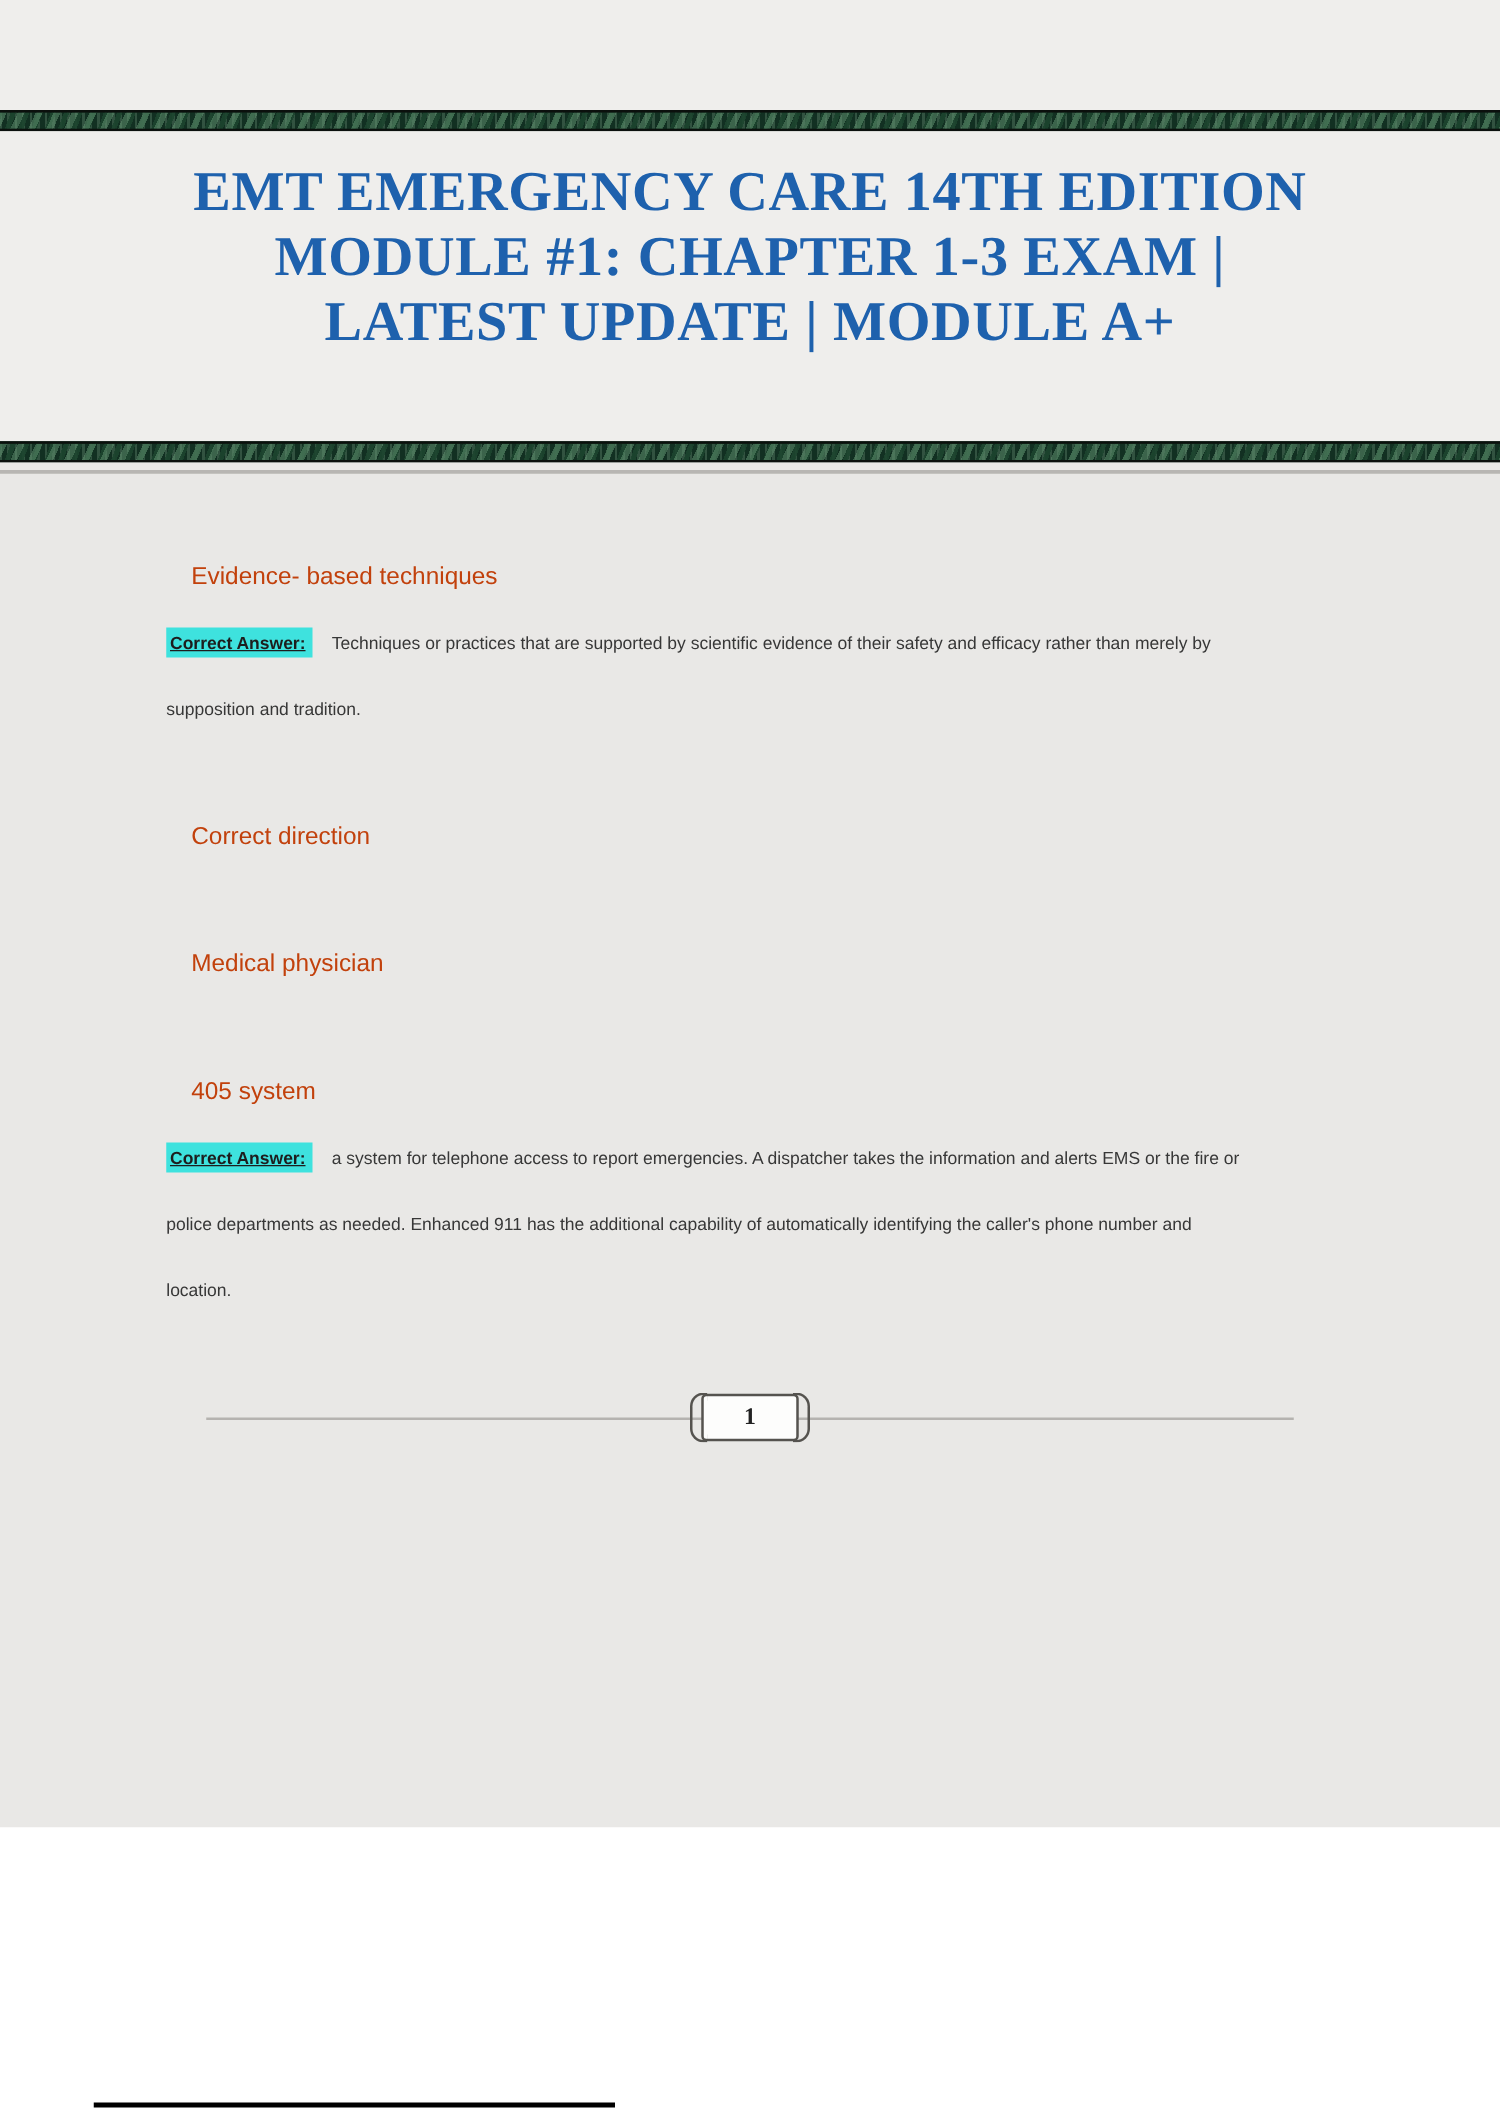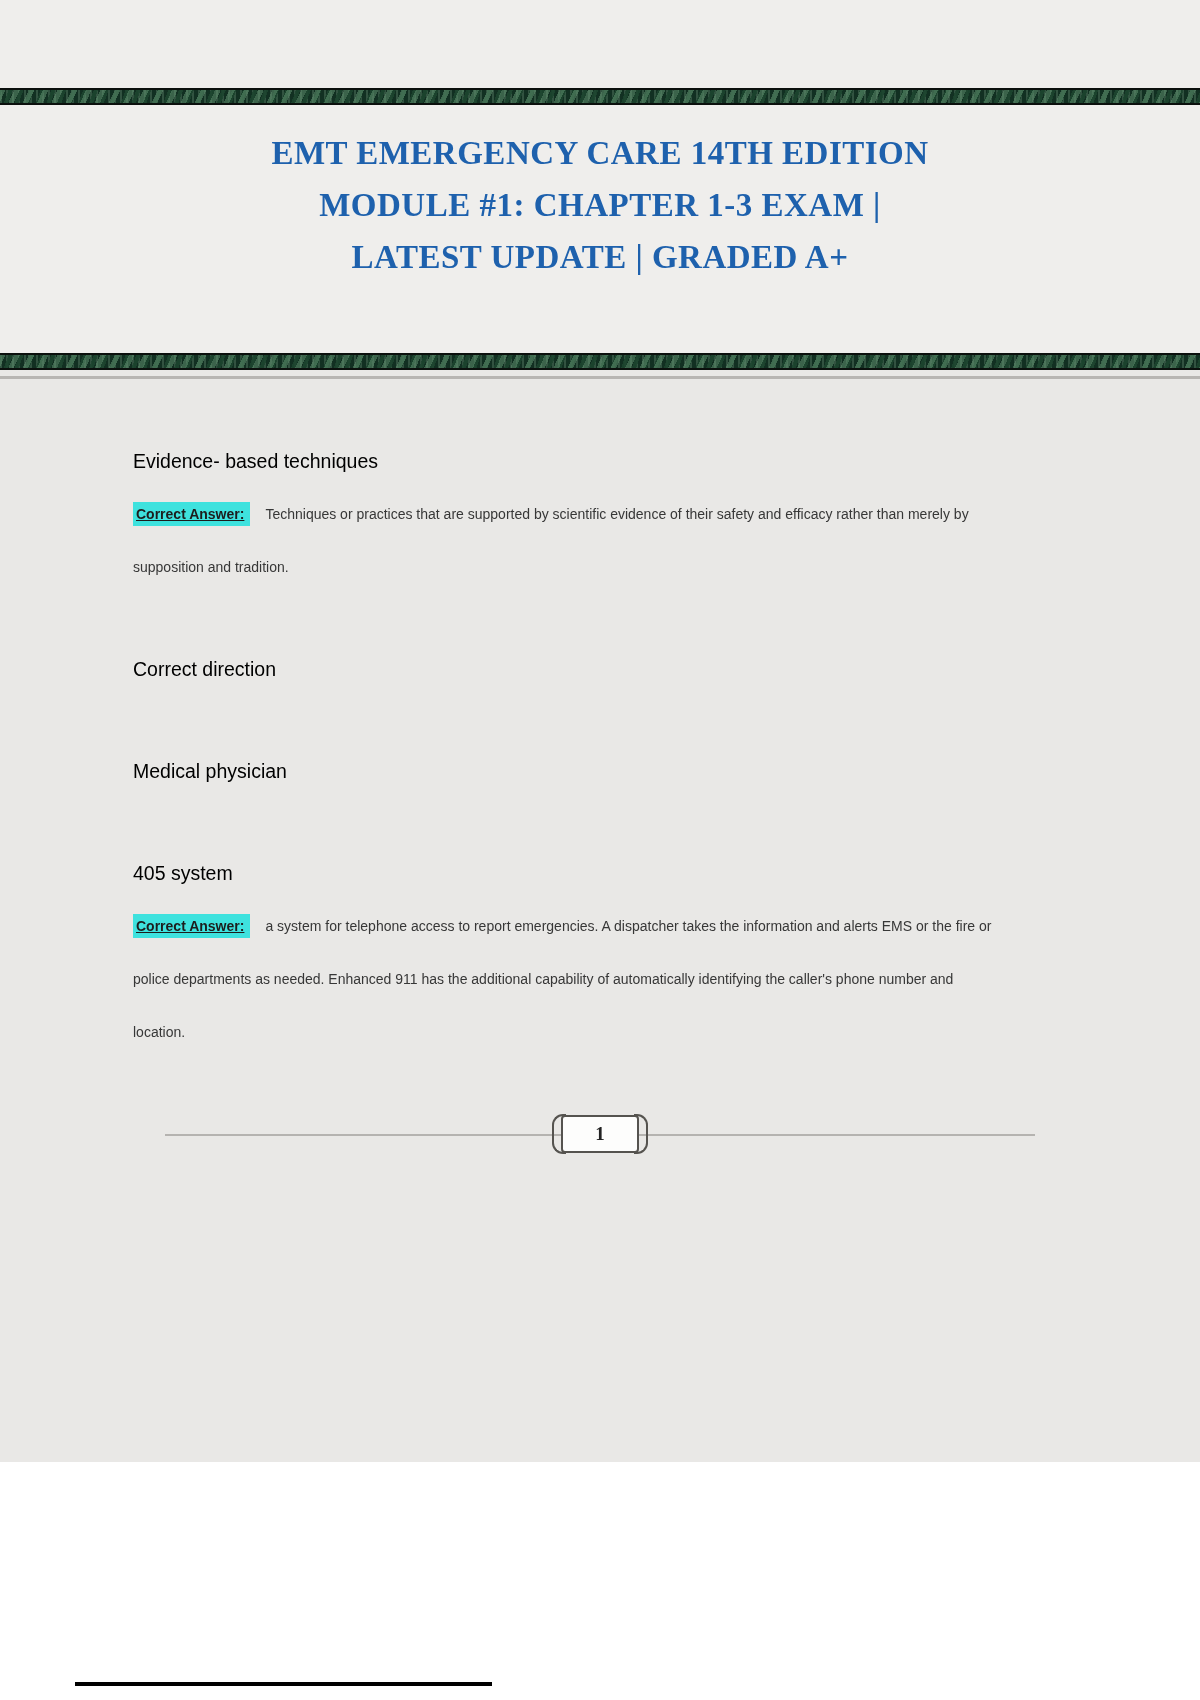--- a/index.html
+++ b/index.html
@@ -24,30 +24,30 @@
     border-bottom:2px solid #0b100d;
   }
 
   .title-section {
     height:248px; background:#efeeec;
     padding:22px 40px 18px; text-align:center;
   }
   .title-line {
     display:block;
     font-family:"Liberation Serif", serif;
-    font-weight:700; font-size:33px; line-height:52px;
+    font-weight:700; font-size:45px; line-height:52px;
     color:#1e61ad; letter-spacing:0.5px;
   }
 
   .main { height:1092px; background:#e9e8e6; }
   .thin-rule { height:3px; background:#b8b6b3; margin-top:6px; }
 
   .content { padding:56px 0 0 133px; }
   .qa-block { max-width:872px; margin-bottom:49px; }
-  .question  { font-size:19.5px; line-height:53px; color:#000000; }
+  .question  { font-size:19.5px; line-height:53px; color:#c2410c;margin-left:20px; }
   .answer    { font-size:14px; line-height:53px; color:#373737; }
   .answer-label {
     background:#3ee2de; color:#1d1d1d;
     font-weight:700;
     text-decoration:underline;
     padding:4px 6px 4px 3px;
     margin-right:15px;
   }
 
   .page-nav { position:relative; width:870px; height:40px; margin:56px auto 0; }
@@ -75,21 +75,21 @@
 <div class="page">
 
   <div class="top-band"></div>
 
   <div class="green-border"></div>
 
   <div class="title-section">
     <h1>
       <span class="title-line">EMT EMERGENCY CARE 14TH EDITION</span>
       <span class="title-line">MODULE #1: CHAPTER 1-3 EXAM |</span>
-      <span class="title-line">LATEST UPDATE | GRADED A+</span>
+      <span class="title-line">LATEST UPDATE | MODULE A+</span>
     </h1>
   </div>
 
   <div class="green-border"></div>
 
   <div class="main">
     <div class="thin-rule"></div>
 
     <div class="content">
 

